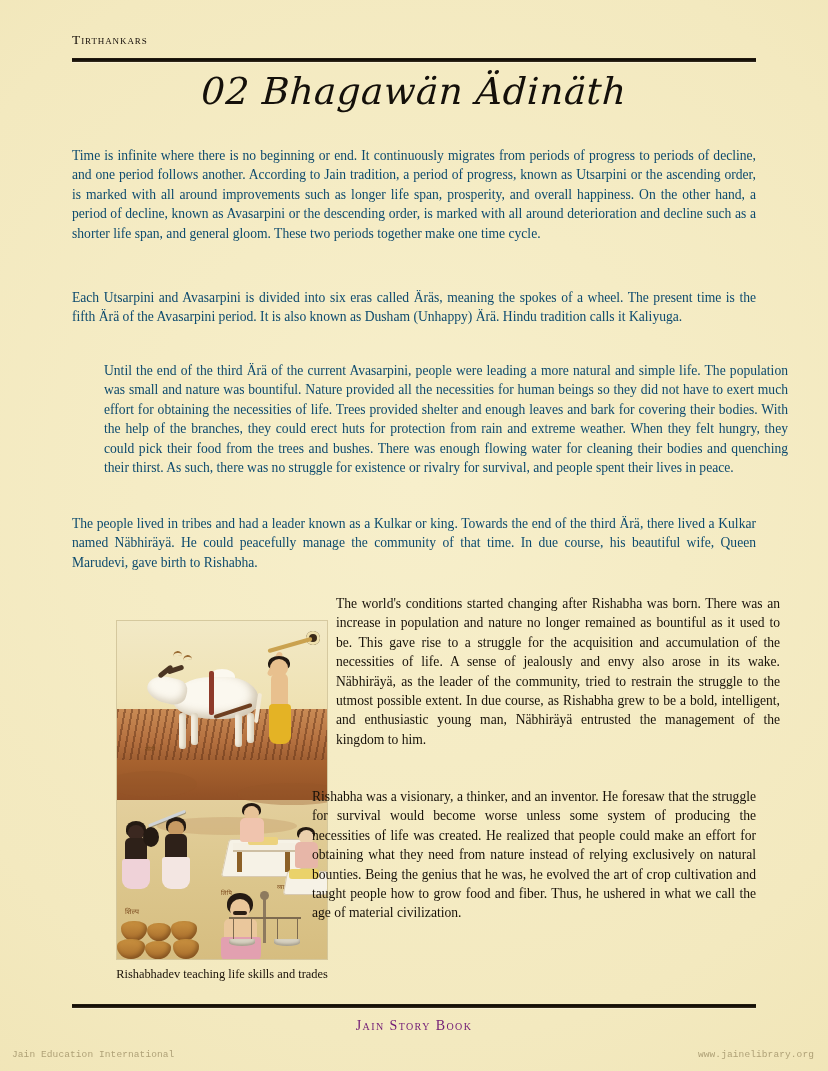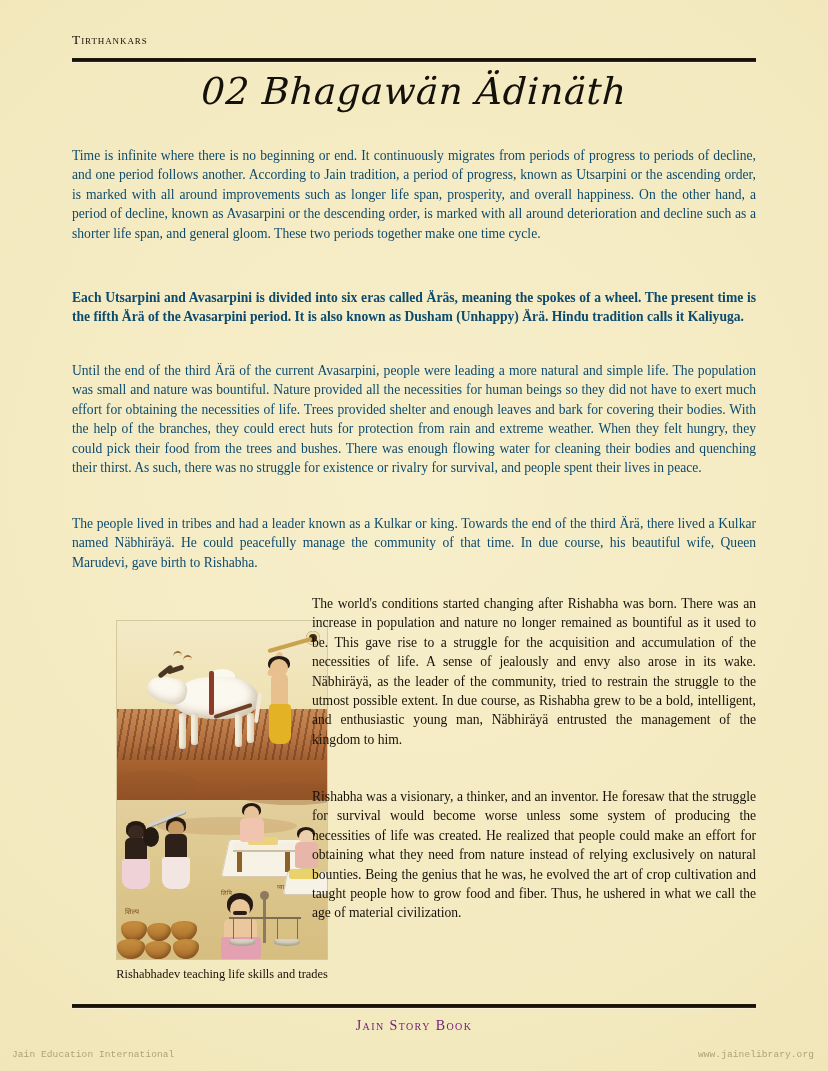--- a/index.html
+++ b/index.html
@@ -62,22 +62,22 @@
     position: absolute;
     left: 72px;
     width: 684px;
     font-size: 13.6px;
     line-height: 19.4px;
     text-align: justify;
     text-justify: inter-word;
     color: #0c4a6e;
   }
   .p1 { top: 146px; }
-  .p2 { top: 288px; font-weight: bold; }
-  .p3 { top: 361px; }
+  .p2 { top: 288px; }
+  .p3 { top: 361px; margin-left: 32px; }
   .p4 { top: 514px; }
 
   
   .figure {
     position: absolute;
     left: 77px; top: 605px;
     width: 210px;
   }
   .figure-img {
     position: relative;
@@ -167,21 +167,21 @@
   
   .col-right {
     position: absolute;
     left: 312px;
     width: 444px;
     font-size: 13.6px;
     line-height: 19.4px;
     text-align: justify;
     color: #171109;
   }
-  .r1 { top: 594px; }
+  .r1 { top: 594px; margin-left: 24px; }
   .r2 { top: 787px; }
 
   
   .rule-bottom {
     position: absolute;
     left: 72px; top: 1004px;
     width: 684px; height: 4px;
     background: linear-gradient(#2a2112, #0d0a05 45%, #3a2f1c);
     box-shadow: 0 1px 0 rgba(255,255,255,0.35);
   }

